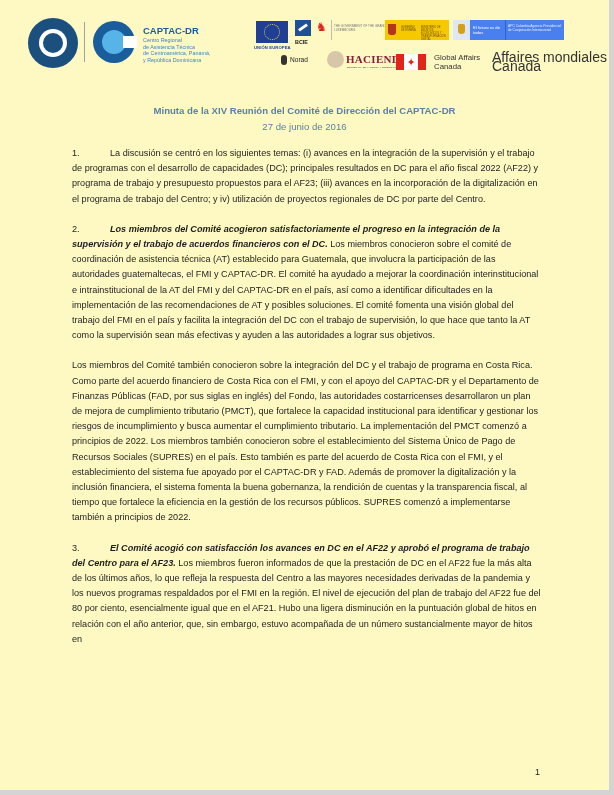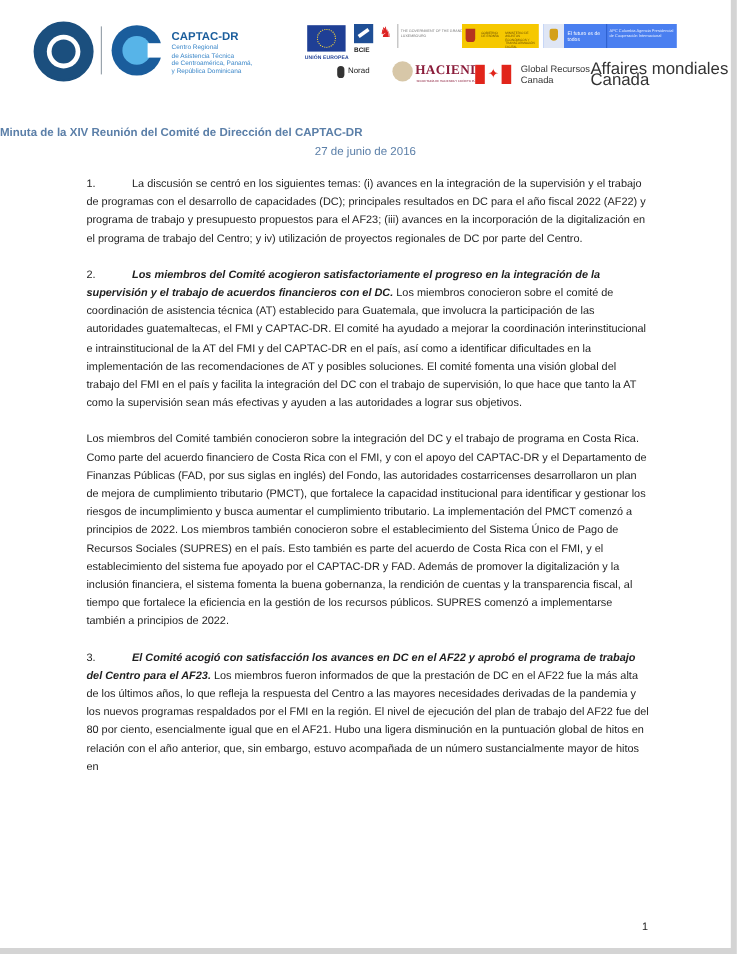--- a/index.html
+++ b/index.html
@@ -2,21 +2,21 @@
 <html><head>
 <meta charset="utf-8">
 <style>
   html, body { margin:0; padding:0; }
   body {
     width:614px; height:795px; background:#d4d4d4; overflow:hidden;
     font-family: "Liberation Sans", "DejaVu Sans", sans-serif;
   }
   .page {
     position:absolute; left:0; top:0; width:609px; height:790px;
-    background:#ffffff;
+    background:#fef9c3;
   }
   
   .hdr { position:absolute; left:0; top:0; width:609px; height:90px; }
   .imf-seal {
     position:absolute; left:28px; top:18px; width:50px; height:50px;
     border-radius:50%; background:#1b4f7e; border:2px solid #1b4f7e;
     box-sizing:border-box;
   }
   .imf-seal .inner { position:absolute; left:9px; top:9px; width:28px; height:28px; border-radius:50%; background:#fff; }
   .imf-seal .globe { position:absolute; left:13px; top:13px; width:20px; height:20px; border-radius:50%; background:#1b4f7e; }
@@ -51,21 +51,21 @@
   .hac-text { position:absolute; left:346px; top:53px; font-family:"Liberation Serif", serif; font-size:11px; font-weight:bold; color:#8a1c3a; letter-spacing:0.3px; }
   .hac-sub { position:absolute; left:347px; top:66px; font-size:2.4px; color:#8a1c3a; width:65px; }
   .ca-flag { position:absolute; left:424px; top:54px; width:30px; height:16px; background:#fff; }
   .ca-flag .l { position:absolute; left:0; top:0; width:8px; height:16px; background:#e1251b; }
   .ca-flag .r { position:absolute; right:0; top:0; width:8px; height:16px; background:#e1251b; }
   .ca-flag .m { position:absolute; left:9px; top:1px; width:12px; text-align:center; font-size:11px; line-height:14px; color:#e1251b; }
   .gac-en { position:absolute; left:434px; top:53px; font-size:7.8px; line-height:9.2px; color:#333; }
   .gac-fr { position:absolute; left:492px; top:53px; font-size:14px; line-height:9.2px; color:#333; }
 
   
-  .title { position:absolute; left:0; top:105px; width:609px; text-align:left; font-size:9.6px; font-weight:bold; color:#5b7fa8; }
+  .title { position:absolute; left:0; top:105px; width:609px; text-align:center; font-size:9.6px; font-weight:bold; color:#5b7fa8; }
   .date { position:absolute; left:0; top:121px; width:609px; text-align:center; font-size:9.6px; color:#5b7fa8; }
 
   
   .body { position:absolute; left:72px; top:146px; width:470px; font-size:9.1px; line-height:15.2px; color:#1e1e1e; text-align:left; }
   .body p { margin:0 0 15px 0; }
   .num { display:inline-block; width:38px; }
   b { font-weight:bold;font-style:italic; }
   .pagenum { position:absolute; left:535px; top:767px; font-size:9px; color:#222; }
 </style>
 </head>
@@ -115,21 +115,21 @@
     <div class="norad-text">Norad</div>
     <div class="hac-seal"></div>
     <div class="hac-text">HACIENDA</div>
     <div class="hac-sub">SECRETARÍA DE HACIENDA Y CRÉDITO PÚBLICO</div>
     <div class="ca-flag" style="left:396px;">
         <div class="l"></div>
         <div class="m">✦</div>
         <div class="r"></div>
       </div>
     <div class="gac-en">
-      <div>Global Recursos</div>
+      <div>Global Affairs</div>
       <div>Canada</div>
     </div>
     <div class="gac-fr">
       <div>Affaires mondiales</div>
       <div>Canada</div>
     </div>
   </div>
 
   <div class="title">Minuta de la XIV Reunión del Comité de Dirección del CAPTAC-DR</div>
   <div class="date">27 de junio de 2016</div>

